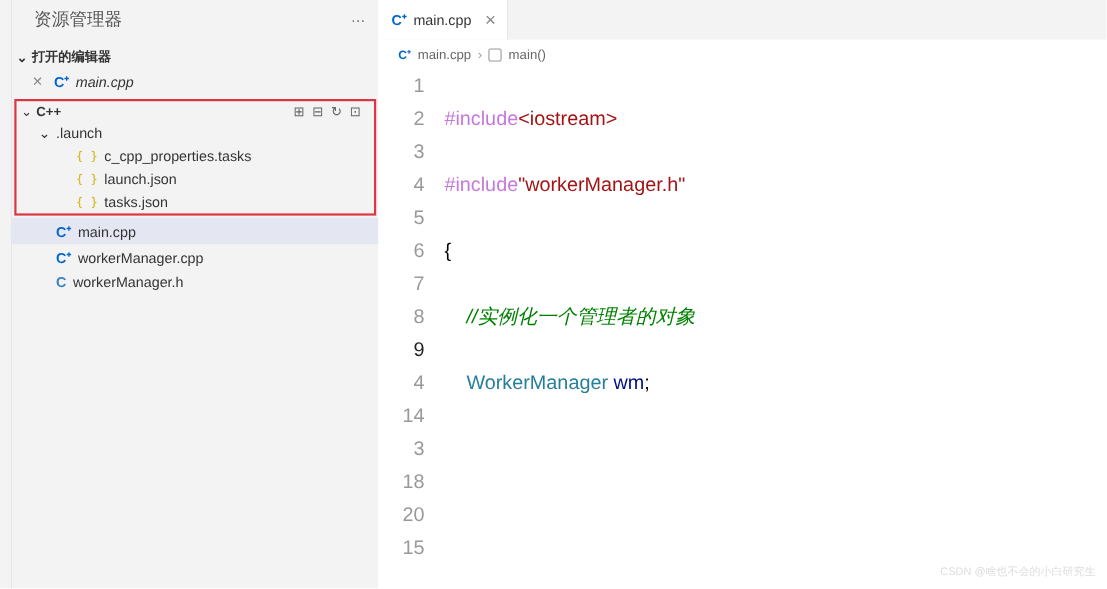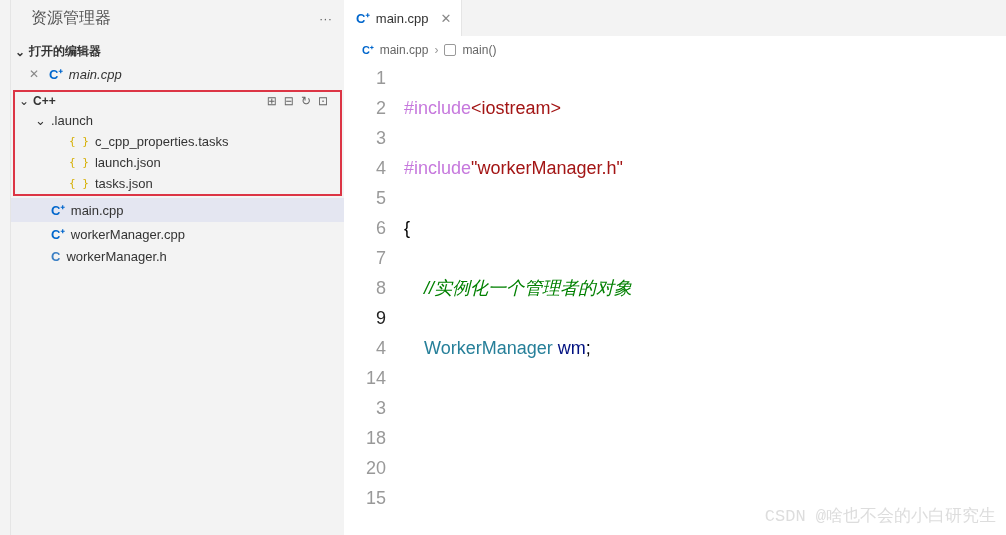--- a/index.html
+++ b/index.html
@@ -36,21 +36,21 @@
 .gutter { width: 60px; text-align: right; padding-right: 18px; color: #999; }
 .gutter .active { color: #222; }
 .code { flex: 1; white-space: pre; }
 .k-magenta { color: #c678dd; }
 .k-blue { color: #0000ff; }
 .k-teal { color: #267f99; }
 .k-brown { color: #795e26; }
 .k-str { color: #a31515; }
 .k-green { color: #008000; font-style: italic; }
 .k-var { color: #001080; }
-.watermark { position: absolute; right: 10px; bottom: 8px; color: #ddd; font-size: 17px; pointer-events: none; font-family: Liberation Mono, monospace; }
+.watermark { position: absolute; right: 10px; bottom: 8px; color: #ddd; font-size: 10px; pointer-events: none; }
 </style>
 </head>
 <body>
 
 <div class="activity-bar"></div>
 
 <div class="sidebar">
   <div class="sidebar-header">
     <span class="sidebar-title">资源管理器</span>
     <span style="color:#666;">···</span>

